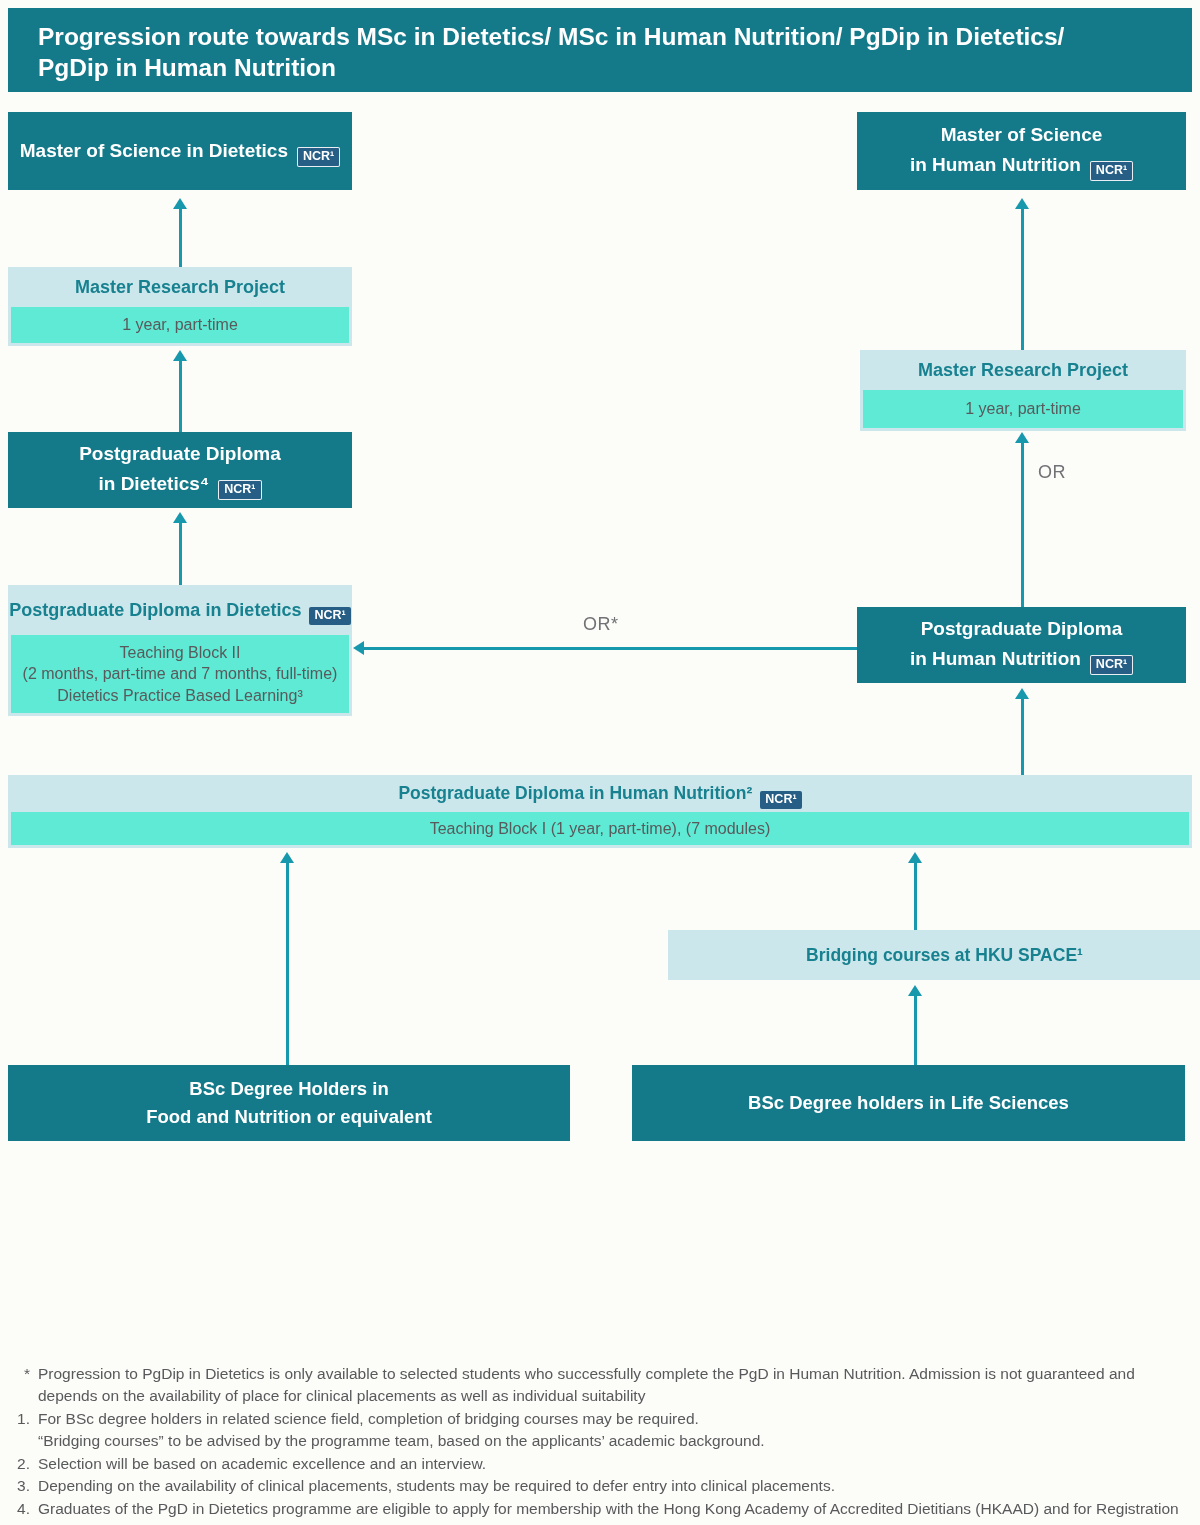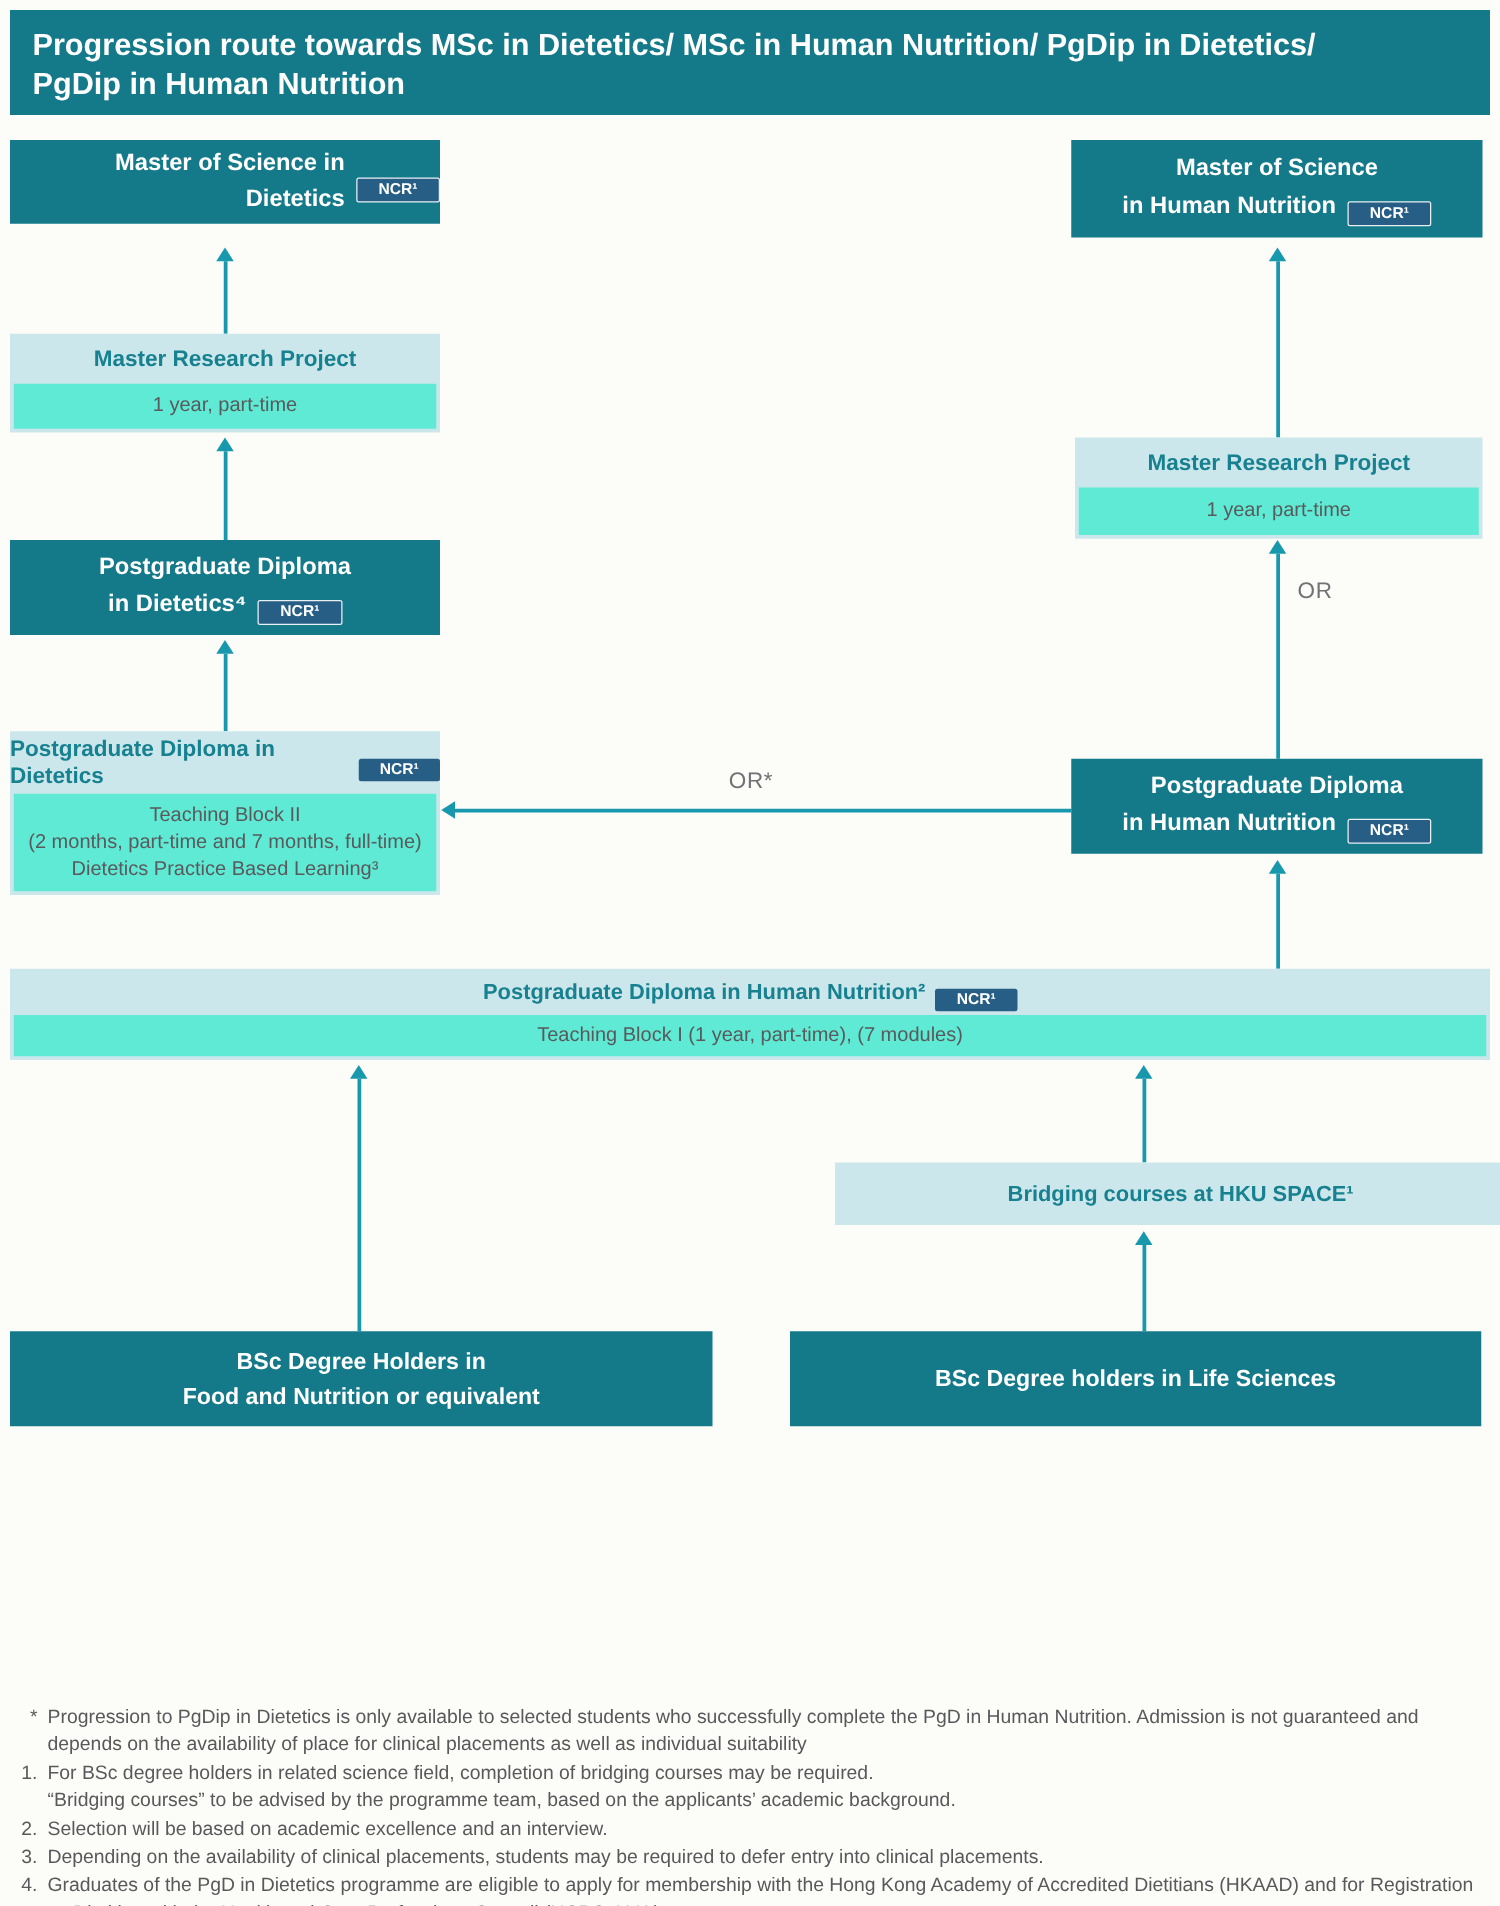--- a/index.html
+++ b/index.html
@@ -4,21 +4,21 @@
 <style>
   * { box-sizing: border-box; margin: 0; padding: 0; }
   html,body { background:#fcfcf9; }
   body { font-family: "Liberation Sans", sans-serif; }
   .page { position: relative; width: 1200px; height: 1525px; background:#fcfcf9; overflow:hidden; }
 
   
   .title-bar {
     position:absolute; left:8px; top:8px; width:1184px; height:84px;
     background:#147989; color:#ffffff; font-size:24.5px; font-weight:bold;
-    padding:13px 18px; line-height:1.28; white-space:pre-line;
+    padding:13px 30px; line-height:1.28; white-space:pre-line;
   }
 
   
   .dark-box {
     position:absolute; background:#147989; color:#fff;
     display:flex; flex-direction:column; justify-content:center;
     font-weight:bold; font-size:19px; line-height:1.5; text-align:center;
   }
   .dark-line { display:flex; justify-content:center; align-items:center; gap:9px; }
 
@@ -34,21 +34,21 @@
     text-align:center; white-space:pre-line; line-height:1.35;
   }
   .light-solid {
     position:absolute; background:#cbe7ec; display:flex; align-items:center; justify-content:center;
     color:#17818f; font-weight:bold; font-size:17.5px;
   }
 
   
   .badge {
     background:#265e85; color:#ffffff; font-size:12.5px; font-weight:bold;
-    padding:1px 17px 2px; border-radius:2px; line-height:1.2; display:inline-block;margin-top:12px;
+    padding:1px 5px 2px; border-radius:2px; line-height:1.2; display:inline-block;margin-top:12px;
   }
   .badge-on-dark { border:1px solid rgba(255,255,255,0.9); }
 
   
   .varrow { position:absolute; width:14px; }
   .varrow .head { width:0; height:0; margin:0 auto;
     border-left:7px solid transparent; border-right:7px solid transparent;
     border-bottom:11px solid #1898ad; }
   .varrow .line { width:3px; height:calc(100% - 11px); background:#1898ad; margin:0 auto; }
   .harrow { position:absolute; height:14px; display:flex; align-items:center; }
@@ -66,21 +66,21 @@
   .fn-text { flex:1; padding-left:6px; white-space:pre-line; }
 </style>
 </head>
 <body>
 
 <div class="page">
 
   <div class="title-bar">Progression route towards MSc in Dietetics/ MSc in Human Nutrition/ PgDip in Dietetics/
 PgDip in Human Nutrition</div>
 
-  <div class="dark-box" style="left:8px; top:112px; width:344px; height:67px;text-align:right;">
+  <div class="dark-box" style="left:8px; top:112px; width:344px; height:78px;">
     <div class="dark-line">
       <span>Master of Science in Dietetics</span>
       <span class="badge badge-on-dark">NCR¹</span>
     </div>
   </div>
 
   <div class="varrow" style="left:173px; top:198px; height:69px;">
     <div class="head"></div>
       <div class="line"></div>
   </div>

